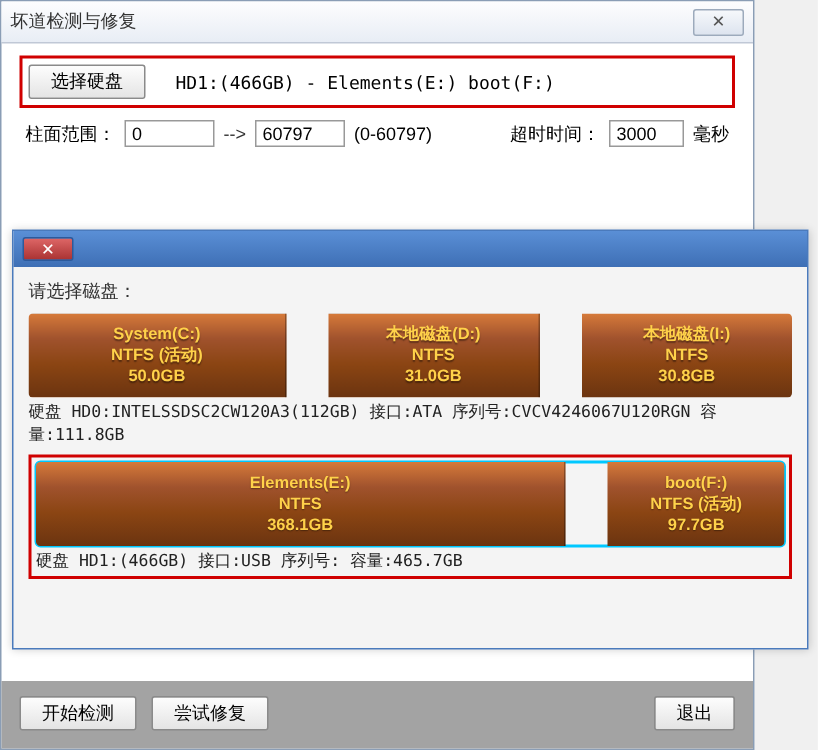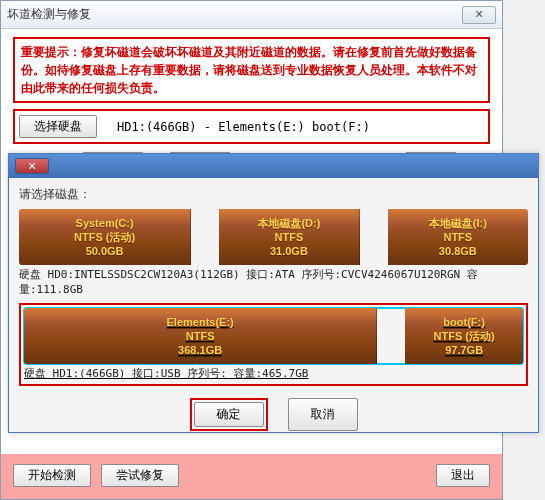--- a/index.html
+++ b/index.html
@@ -26,43 +26,42 @@
 .dlg-titlebar .title { flex: 1; }
 .dlg-titlebar .close { width: 34px; height: 16px; border: 1px solid #2c5a9c; background: linear-gradient(#d66,#a33); border-radius: 2px; display: flex; align-items: center; justify-content: center; font-size: 11px; color: #fff; cursor: pointer; }
 .dlg-body { padding: 8px 10px; }
 .prompt { font-size: 12px; color: #333; margin-bottom: 6px; }
 
 .disk-group { margin-bottom: 6px; }
 .disk-bar { height: 56px; display: flex; border-radius: 3px; overflow: hidden; position: relative; gap: 28px; }
 .part { display: flex; flex-direction: column; align-items: center; justify-content: center; color: #ffd24a; font-size: 11px; font-weight: bold; border-right: 1px solid rgba(0,0,0,0.3); background: linear-gradient(#d67a3a 0%, #a0522d 30%, #8b4513 60%, #6b3410 100%); text-shadow: 0 1px 1px rgba(0,0,0,0.4); line-height: 14px; position: relative; }
 .part:last-child { border-right: none; }
 .disk-bar.selected { outline: 2px solid #00c8ff; outline-offset: -1px; }
-.highlight-box { border: 2px solid #d00000; padding: 3px; margin-bottom: 2px; text-decoration: underline; }
+.highlight-box { border: 2px solid #d00000; padding: 3px; margin-bottom: 2px; }
 .disk-info { font-size: 11px; color: #222; font-family: SimSun, monospace; margin-top: 2px; }
 .cursor { position: absolute; left: 18px; top: 28px; font-size: 14px; color: #fff; transform: rotate(-20deg); }
 
 .dlg-buttons { display: flex; justify-content: center; gap: 20px; margin-top: 12px; }
 .btn-hl { border: 2px solid #d00000; padding: 2px; display: inline-block; }
 
-.footer { position: absolute; left: 0; bottom: 0; width: 100%; padding: 10px 12px 12px; display: flex; gap: 10px; background: #fca5a5; align-items: center; }
+.footer { position: absolute; left: 0; bottom: 0; width: 100%; padding: 10px 12px 12px; display: flex; gap: 10px; background: #a3a3a3; align-items: center; }
 .footer .spacer { flex: 1; }
 </style>
 </head>
 <body>
 
 <div class="window">
   <div class="titlebar">
     <span class="title">坏道检测与修复</span>
     <div class="close">
         <span>✕</span>
       </div>
   </div>
 
   <div class="content">
-    <div class="warning">重要提示：修复坏磁道会破坏坏磁道及其附近磁道的数据。请在修复前首先做好数据备份。如待修复磁盘上存有重要数据，请将磁盘送到专业数据恢复人员处理。本软件不对由此带来的任何损失负责。</div>
 
     <div class="diskrow">
       <button class="btn">选择硬盘</button>
       <span class="disktext">HD1:(466GB) - Elements(E:) boot(F:)</span>
     </div>
 
     <div class="rangerow">
       <span>柱面范围：</span>
       <input style="width: 60px;" value="0">
       <span class="arrow">--&gt;</span>
@@ -117,26 +116,20 @@
             <div class="part" style="width:25%">
               <span>boot(F:)</span>
               <span>NTFS (活动)</span>
               <span>97.7GB</span>
             </div>
           </div>
           <div class="disk-info">硬盘 HD1:(466GB)  接口:USB  序列号:  容量:465.7GB</div>
         </div>
       </div>
 
-      <div class="dlg-buttons">
-        <span class="btn-hl">
-          <button class="btn" style="padding:3px 22px">确定</button>
-        </span>
-        <button class="btn" style="padding:3px 22px">取消</button>
-      </div>
     </div>
   </div>
 
   <div class="footer">
     <button class="btn">开始检测</button>
     <button class="btn">尝试修复</button>
     <span class="spacer"></span>
     <button class="btn">退出</button>
   </div>
 </div>

